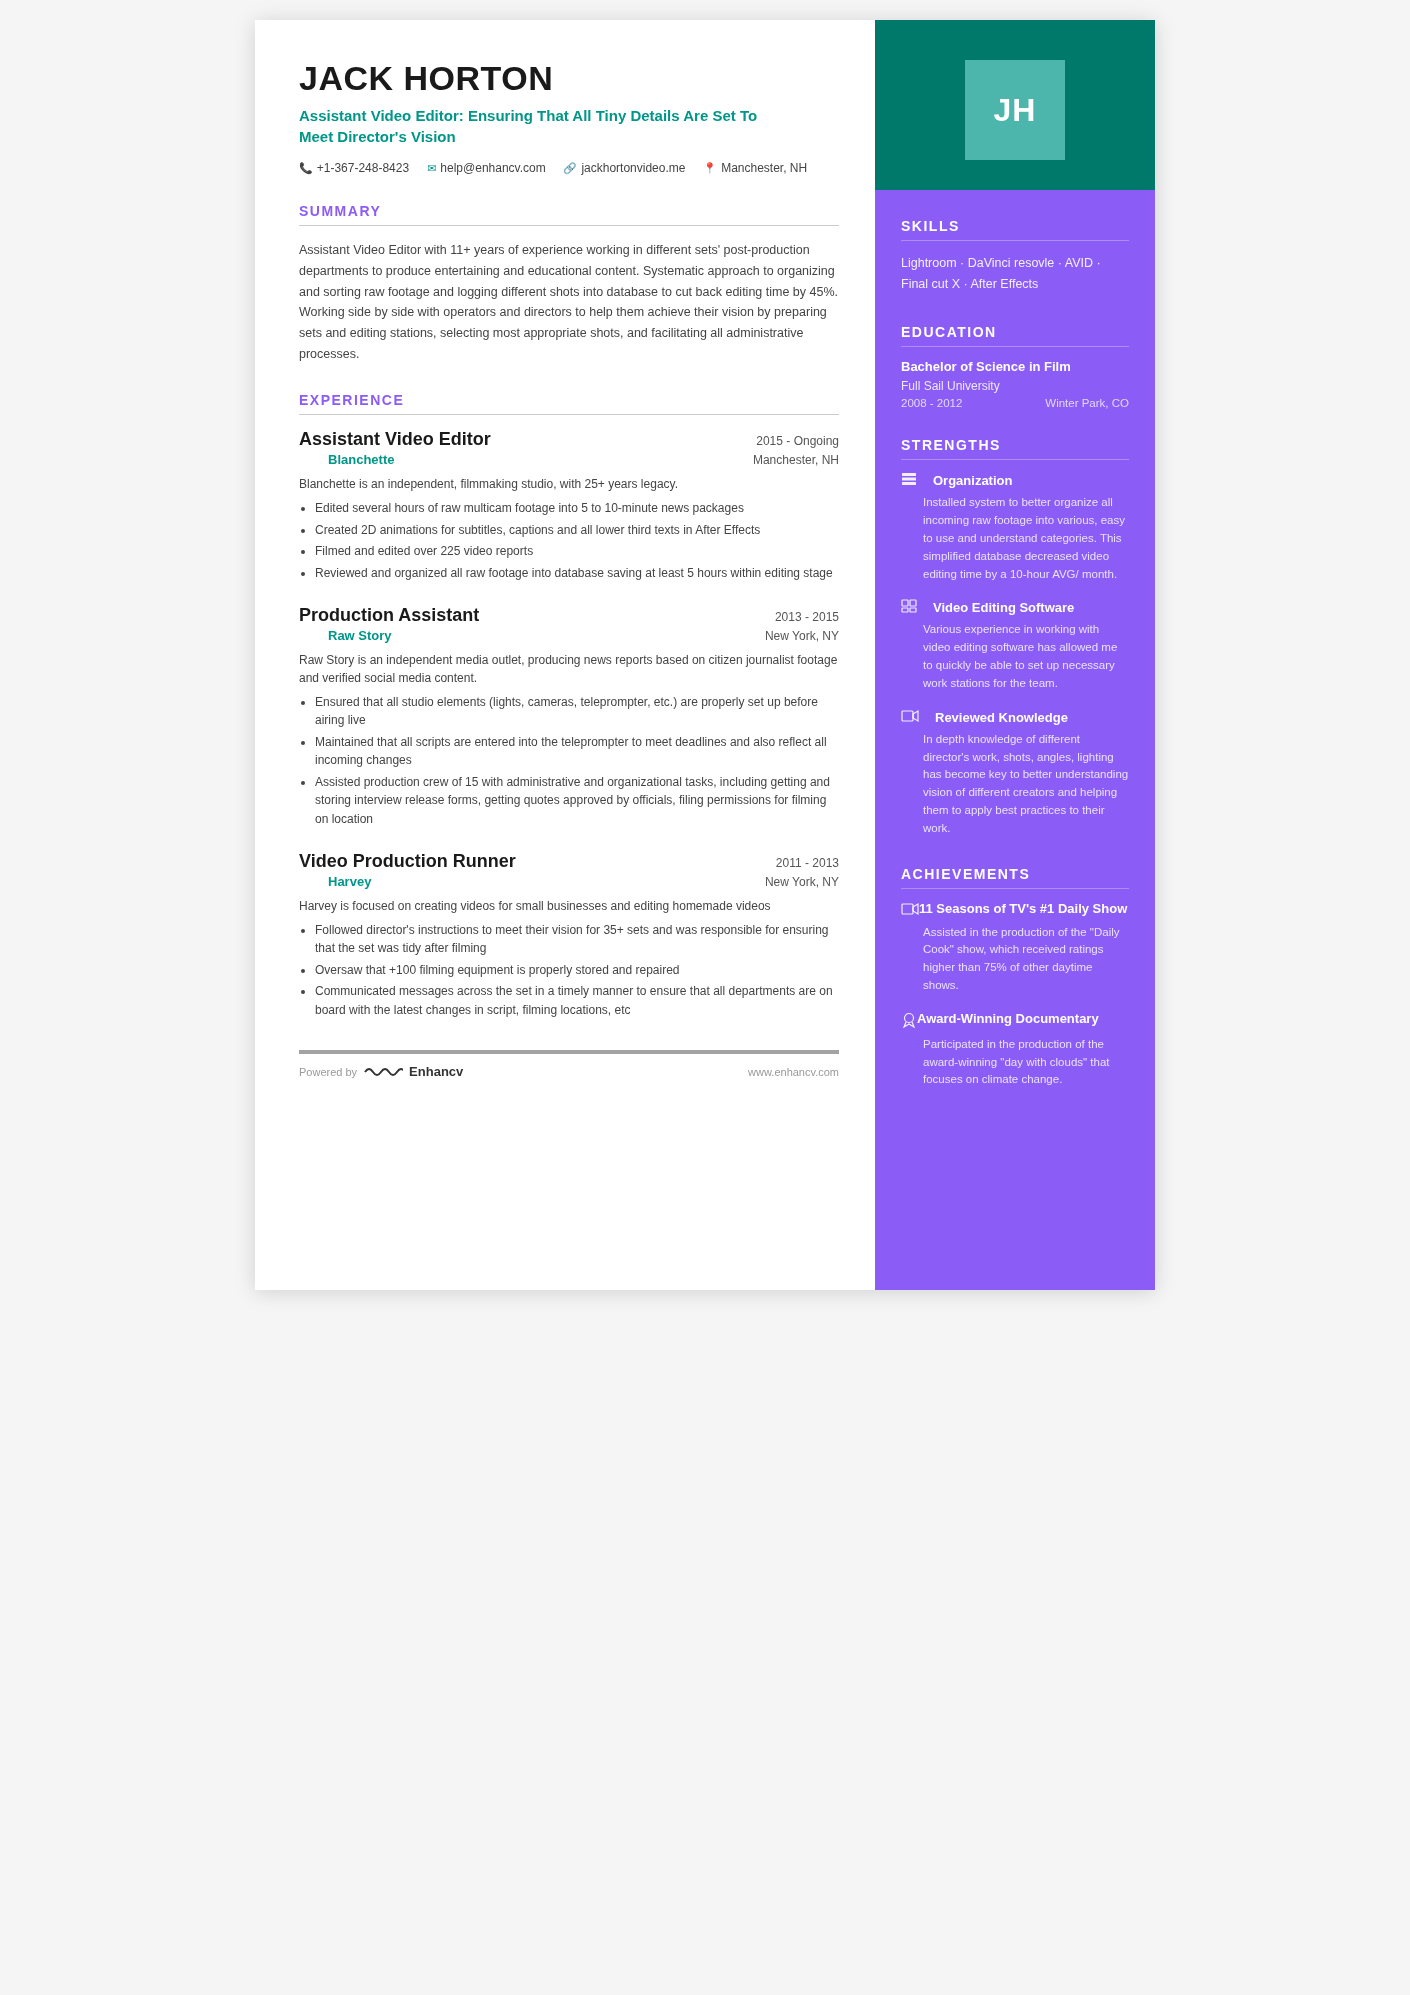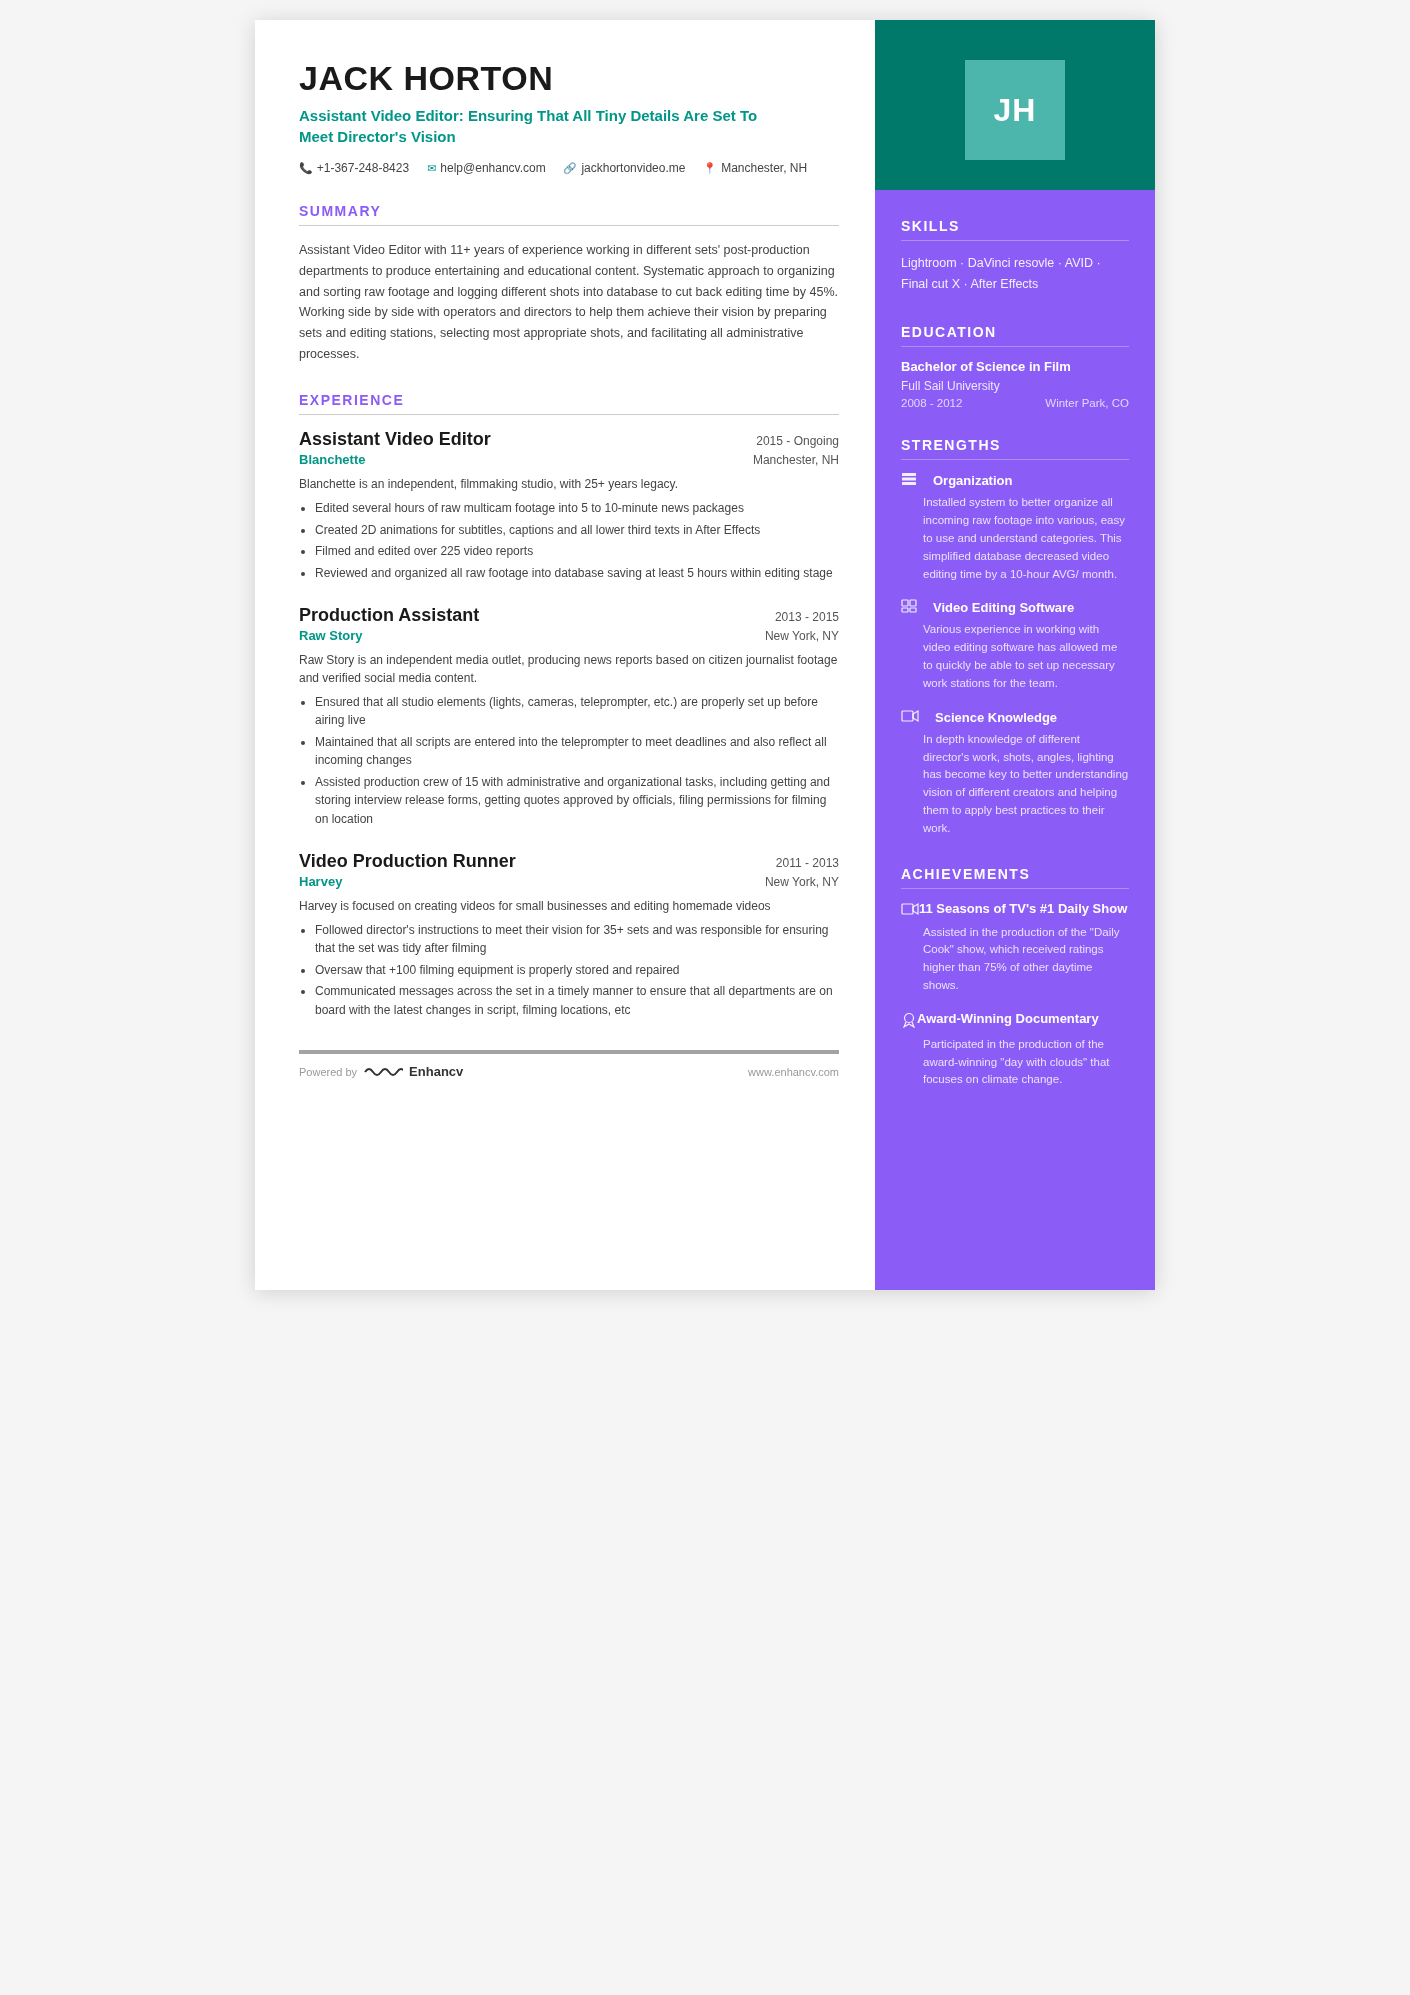--- a/index.html
+++ b/index.html
@@ -90,20 +90,21 @@
     }
     .job-dates {
       font-size: 12px;
       color: #555;
     }
     .job-company-row {
       display: flex;
       justify-content: space-between;
       align-items: baseline;
       margin-top: 2px;
+      margin-left: 29px;
     }
     .job-company {
       font-size: 13px;
       color: #009688;
       font-weight: 600;
     }
     .job-location {
       font-size: 12px;
       color: #555;
     }
@@ -428,21 +429,21 @@
         </div>
 
         <div class="strength-item">
           <div class="strength-header">
             <span class="strength-icon">
               <svg width="18" height="14" viewBox="0 0 18 14" fill="none">
                 <rect x="1" y="2" width="11" height="10" rx="1" fill="none" stroke="white" stroke-width="1.2" opacity="0.9"></rect>
                 <path d="M12 5 L17 2 L17 12 L12 9 Z" fill="none" stroke="white" stroke-width="1.2" opacity="0.9"></path>
               </svg>
             </span>
-            <span class="strength-title">Science Knowledge</span>
+            <span class="strength-title">Reviewed Knowledge</span>
           </div>
           <div class="strength-desc">In depth knowledge of different director's work, shots, angles, lighting has become key to better understanding vision of different creators and helping them to apply best practices to their work.</div>
         </div>
       </div>
 
       <div class="right-section">
         <div class="right-section-title">ACHIEVEMENTS</div>
 
         <div class="achievement-item">
           <div class="achievement-header">

